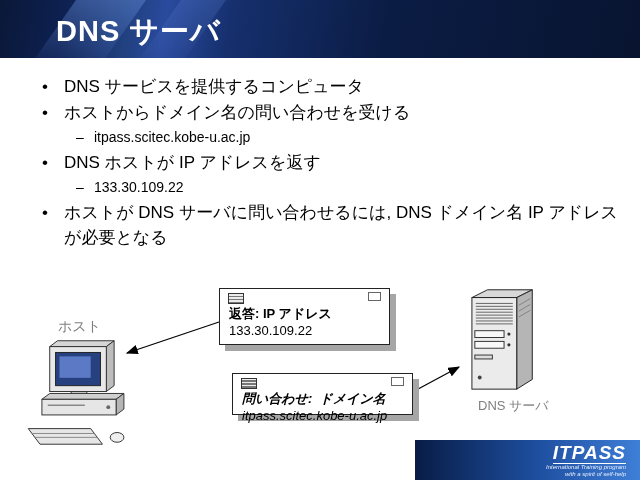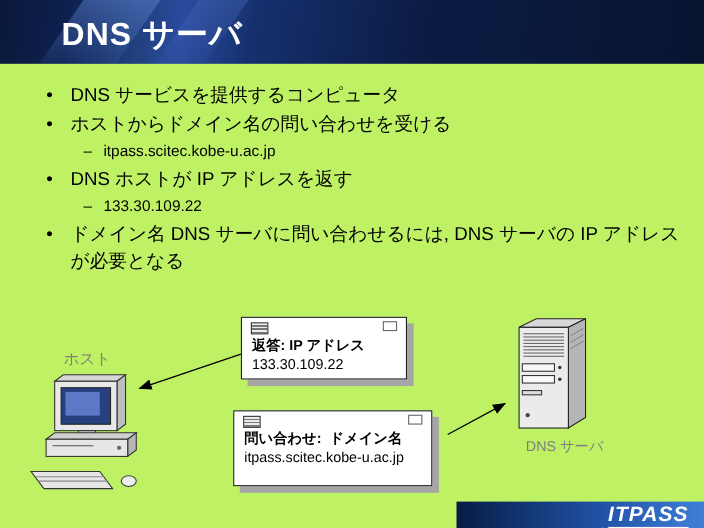--- a/index.html
+++ b/index.html
@@ -1,19 +1,19 @@
 <!DOCTYPE html>
 <html><head>
 <meta charset="utf-8">
 <style>
   * { margin:0; padding:0; box-sizing:border-box; }
   body { font-family:"Liberation Sans", sans-serif; background:#555; }
   .slide {
     position:relative; width:640px; height:480px;
-    background:#bef264; overflow:hidden;
+    background:#ffffff; overflow:hidden;
   }
 
   
   .titlebar {
     position:absolute; left:0; top:0; width:640px; height:58px;
     background:linear-gradient(100deg,#0a1838 0%,#0d2050 10%,#20407e 20%,#2a4a9e 26%,#16306e 36%,#0b1c44 60%,#081430 100%);
     overflow:hidden;
   }
   .stripe { position:absolute; top:-10px; height:80px; transform:skewX(-35deg); }
   .s1 { left:55px;  width:70px; background:linear-gradient(180deg, rgba(110,150,230,.45), rgba(40,70,150,.05)); }
@@ -36,38 +36,38 @@
   .diagram { position:absolute; left:0; top:275px; width:640px; height:180px; }
   .host-label  { position:absolute; left:58px;  top:43px;  font-size:14px; color:#7f7f7f; }
   .server-label{ position:absolute; left:478px; top:122px; font-size:13px; color:#7f7f7f; }
   .host-svg    { position:absolute; left:20px;  top:56px; }
   .server-svg  { position:absolute; left:462px; top:7px; }
 
   .msgbox {
     position:absolute; background:#ffffff; border:1.5px solid #222;
     box-shadow:6px 6px 0 #a6a6a6; z-index:2; padding:16px 9px 4px 9px;
   }
-  .msgbox.reply { left:219px; top:13px;  width:151px; height:57px; }
-  .msgbox.query { left:212px; top:98px;  width:181px; height:69px; }
+  .msgbox.reply { left:219px; top:13px;  width:171px; height:57px; }
+  .msgbox.query { left:232px; top:98px;  width:181px; height:42px;font-style:italic; }
   .bx-title { font-size:13px; font-weight:bold; white-space:pre; color:#000; }
   .bx-value { font-size:13px; color:#000; }
   .doc-icon {
     position:absolute; top:4px; left:8px; width:16px; height:11px;
     border:1px solid #333;
     background:repeating-linear-gradient(180deg,#ececec 0 1.5px,#777 1.5px 3px);
   }
   .corner-rect {
     position:absolute; top:3px; right:8px; width:13px; height:9px;
     border:1px solid #666; background:#fff;
   }
   .arrows { position:absolute; left:0; top:0; width:640px; height:180px; z-index:1; pointer-events:none; }
 
   
   .footer {
-    position:absolute; right:0; bottom:0; width:225px; height:24px;
+    position:absolute; right:0; bottom:0; width:225px; height:40px;
     background:linear-gradient(90deg,#081c46 0%,#1e4fa0 55%,#3f7fd8 100%);
     color:#fff; text-align:right; padding:3px 14px 0 0;
   }
   .footer .logo {
     display:inline-block; font-size:19px; font-weight:bold; font-style:italic;
     letter-spacing:1px; border-bottom:1px solid #fff; line-height:19px; padding-bottom:1px;
   }
   .footer .tag { font-size:6px; font-style:italic; line-height:7px; color:#e8eefc; }
 </style>
 </head>
@@ -97,21 +97,21 @@
     <div class="bullet lvl1">
       <span class="mk">•</span>
       <span class="tx">DNS ホストが IP アドレスを返す</span>
     </div>
     <div class="bullet lvl2">
       <span class="mk">–</span>
       <span class="tx">133.30.109.22</span>
     </div>
     <div class="bullet lvl1">
       <span class="mk">•</span>
-      <span class="tx">ドメイン名 DNS サーバに問い合わせるには, DNS サーバの IP アドレスが必要となる</span>
+      <span class="tx">ホストが DNS サーバに問い合わせるには, DNS ドメイン名 IP アドレスが必要となる</span>
     </div>
   </main>
 
   <section class="diagram">
 
     <svg class="arrows" viewBox="0 0 640 180">
       <defs>
         <marker id="ah" markerWidth="10" markerHeight="8" refX="9" refY="4" orient="auto">
           <path d="M0,0 L10,4 L0,8 z" fill="#000"></path>
         </marker>

